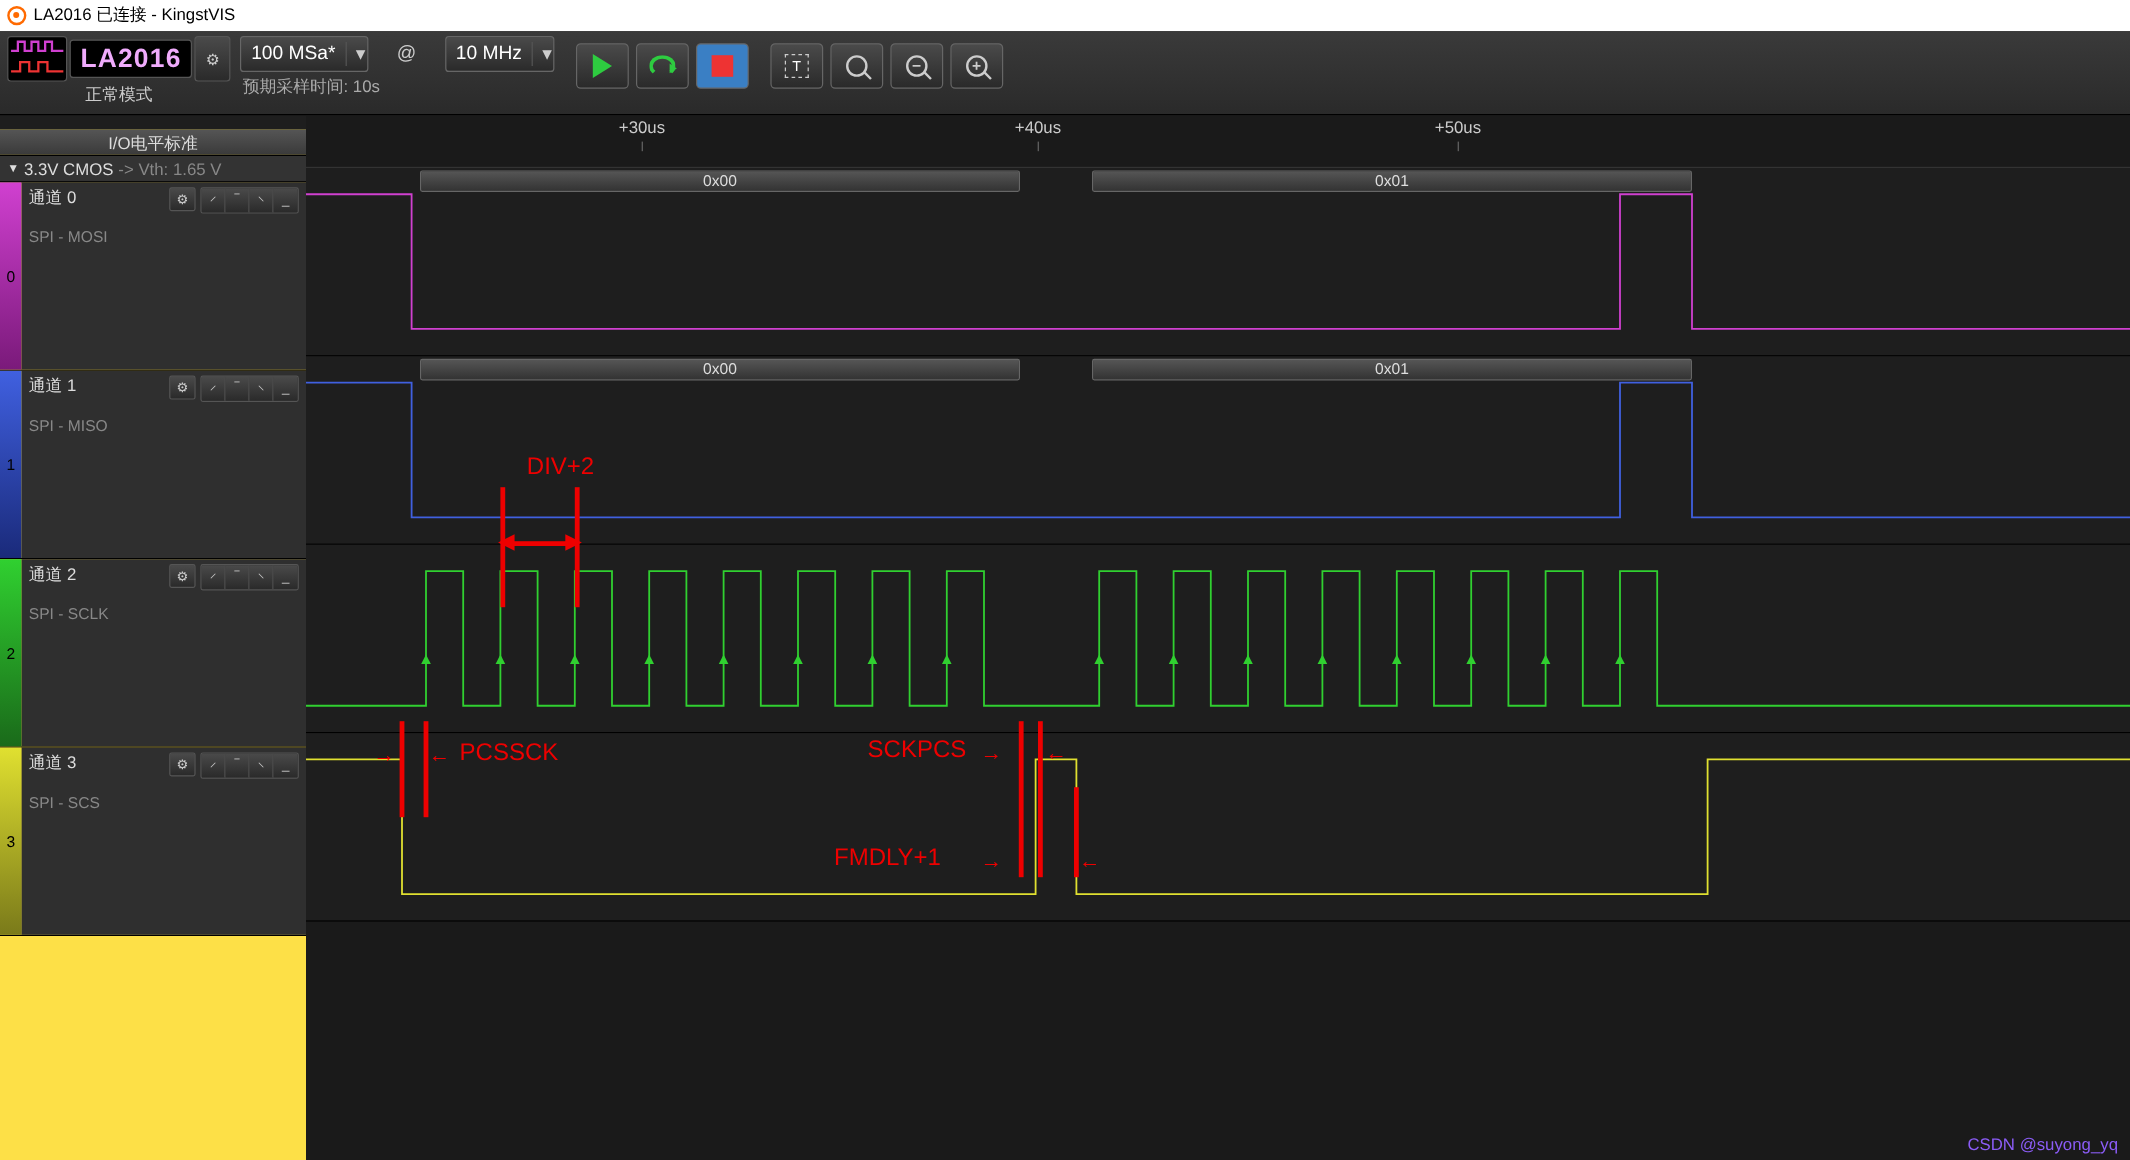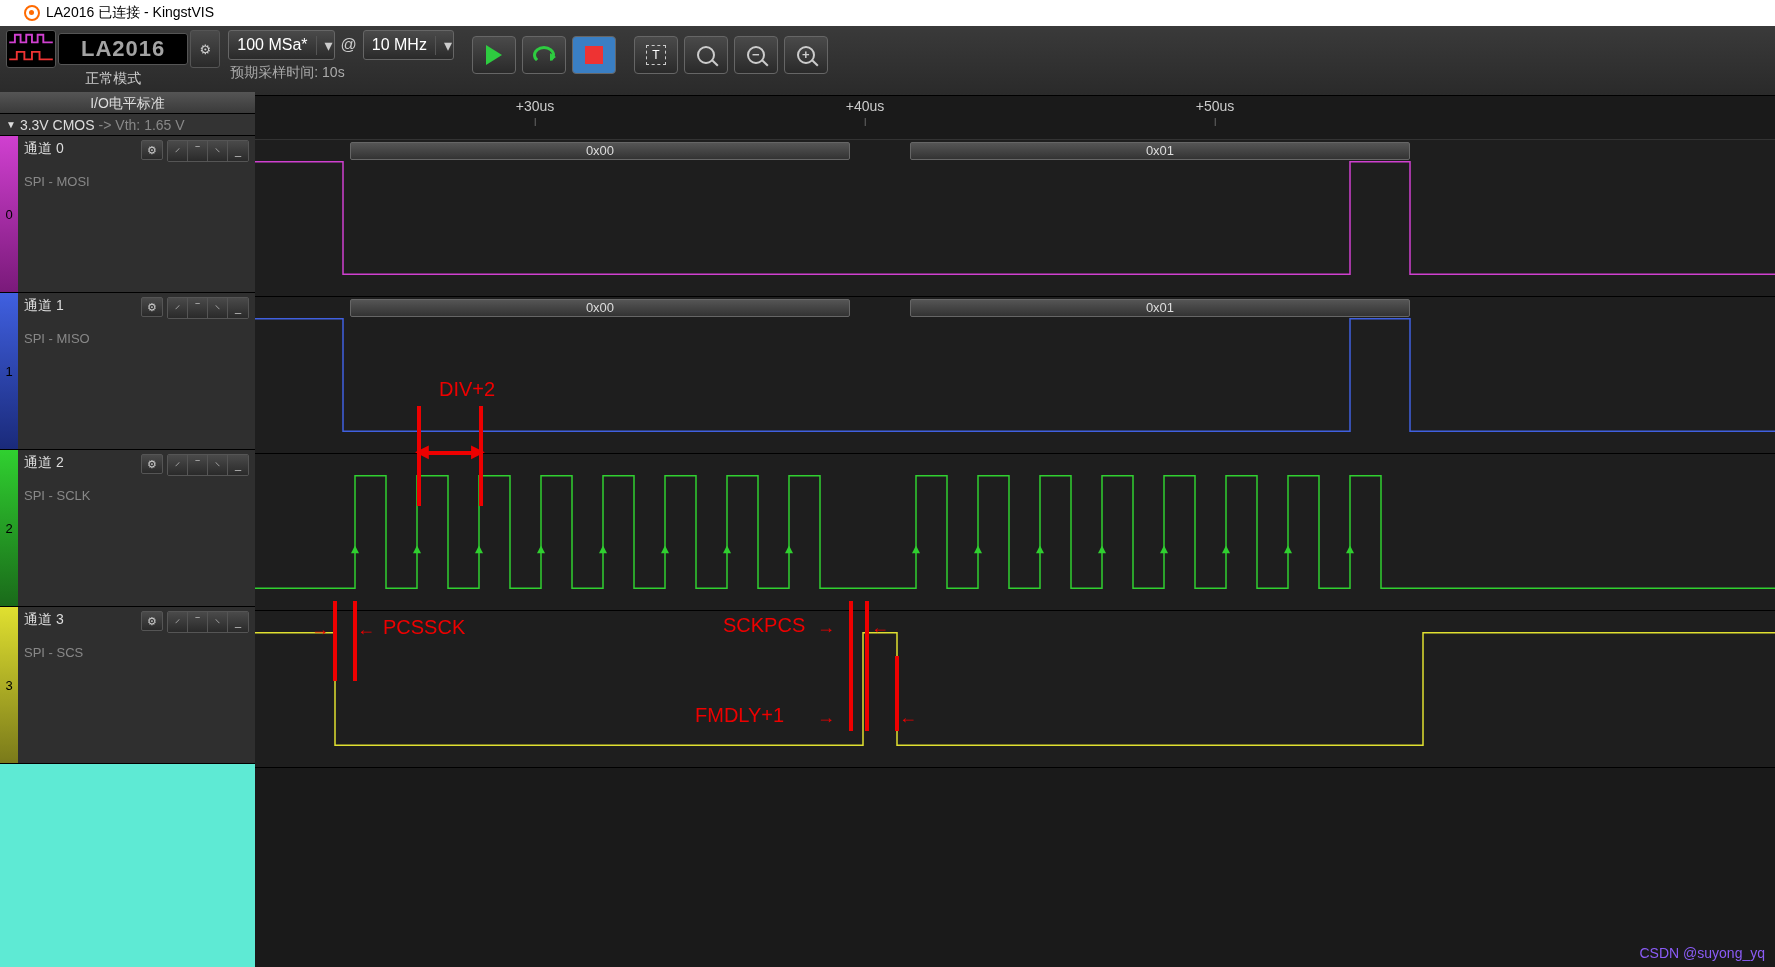--- a/index.html
+++ b/index.html
@@ -1,46 +1,46 @@
 <!DOCTYPE html>
 <html><head>
 <meta charset="utf-8">
 <style>
 *{margin:0;padding:0;box-sizing:border-box;font-family:"Segoe UI",Arial,sans-serif}
 body{background:#1e1e1e;color:#ccc;width:1775px;height:967px;overflow:hidden;font-size:13px}
-.titlebar{background:#fff;color:#000;height:26px;display:flex;align-items:center;padding:0 24px;gap:6px;font-size:14px}
+.titlebar{background:#fff;color:#000;height:26px;display:flex;align-items:center;padding:0 6px;gap:6px;font-size:14px}
 .titlebar .ico{width:16px;height:16px;border-radius:50%;border:2px solid #ff6a00;position:relative}
 .titlebar .ico::after{content:"";position:absolute;width:5px;height:5px;background:#ff6a00;border-radius:50%;left:3px;top:3px}
 .toolbar{background:linear-gradient(#3a3a3a,#2a2a2a);height:70px;display:flex;align-items:flex-start;padding:4px 6px;gap:8px;border-bottom:1px solid #000}
 .device-box{display:flex;flex-direction:column;align-items:center}
 .device-row{display:flex;align-items:center;gap:2px}
 .wave-ico{width:50px;height:38px;background:#000;border:1px solid #555;border-radius:3px;position:relative;overflow:hidden}
 .wave-ico svg{width:100%;height:100%}
-.device-name{background:#000;color:#a3a3a3;font-weight:bold;font-size:22px;padding:2px 22px;border:1px solid #555;border-radius:3px;letter-spacing:1px}
+.device-name{background:#000;color:#f0abfc;font-weight:bold;font-size:22px;padding:2px 8px;border:1px solid #555;border-radius:3px;letter-spacing:1px}
 .gear-btn{width:30px;height:38px;background:linear-gradient(#4a4a4a,#2a2a2a);border:1px solid #555;border-radius:3px;display:flex;align-items:center;justify-content:center;color:#ccc;cursor:pointer}
 .mode-label{color:#ccc;font-size:14px;margin-top:2px}
 .combo-group{display:flex;flex-direction:column;gap:4px}
-.combo-row{display:flex;align-items:center;gap:6px}
+.combo-row{display:flex;align-items:center;gap:24px}
 .combo{background:linear-gradient(#4a4a4a,#2a2a2a);border:1px solid #666;border-radius:3px;display:flex;align-items:center;height:30px;cursor:pointer}
 .combo span{padding:0 8px;font-size:16px;color:#fff}
 .combo .arr{width:18px;text-align:center;border-left:1px solid #555;color:#ccc}
 .at{color:#ccc;font-size:16px}
 .sample-info{color:#aaa;font-size:14px;padding-left:2px}
 .btn-group{display:flex;align-items:center;gap:6px;margin-left:10px;margin-top:6px}
 .icon-btn{width:44px;height:38px;background:linear-gradient(#4a4a4a,#2a2a2a);border:1px solid #666;border-radius:4px;display:flex;align-items:center;justify-content:center;cursor:pointer}
 .icon-btn.active{background:#3a7fc4}
 .play{width:0;height:0;border-left:16px solid #2ecc40;border-top:10px solid transparent;border-bottom:10px solid transparent}
 .loop{width:22px;height:18px;border:3px solid #2ecc40;border-radius:50%;border-bottom-color:transparent;position:relative}
 .loop::after{content:"";position:absolute;right:-4px;bottom:0;border-left:6px solid #2ecc40;border-top:4px solid transparent;border-bottom:4px solid transparent}
 .stop{width:18px;height:18px;background:#e33}
 .text-cursor{width:20px;height:20px;border:1px dashed #ccc;display:flex;align-items:center;justify-content:center;font-size:12px;color:#fff}
 .zoom-glass{position:relative;width:18px;height:18px;border:2px solid #ccc;border-radius:50%}
 .zoom-glass::after{content:"";position:absolute;width:8px;height:2px;background:#ccc;right:-6px;bottom:-2px;transform:rotate(45deg)}
 .zoom-glass .sym{position:absolute;left:3px;top:-1px;font-size:13px;color:#ccc;font-weight:bold}
-.sidebar{position:absolute;left:0;top:92px;width:255px;bottom:0;background:#5eead4}
+.sidebar{position:absolute;left:0;top:108px;width:255px;bottom:0;background:#fde047}
 .io-header{background:linear-gradient(#555,#3a3a3a);height:22px;text-align:center;font-size:14px;color:#ddd;line-height:22px;border-bottom:1px solid #000}
 .io-value{background:#333;height:22px;padding:0 6px;font-size:14px;color:#ddd;line-height:22px;border-bottom:1px solid #000;display:flex;align-items:center;gap:4px}
 .io-value .tri{font-size:10px}
 .io-value .thin{color:#888}
 .channel{height:157px;display:flex;border-bottom:1px solid #000}
 .ch-color{width:18px;display:flex;align-items:center;justify-content:center;color:#000;font-size:13px}
 .ch-body{flex:1;background:#2f2f2f;padding:4px 6px}
 .ch-header{display:flex;align-items:flex-start;gap:4px}
 .ch-name{font-size:14px;color:#ddd}
 .small-btn{width:22px;height:20px;background:linear-gradient(#4a4a4a,#2a2a2a);border:1px solid #555;border-radius:2px;display:flex;align-items:center;justify-content:center;font-size:11px;cursor:pointer;color:#ccc}

